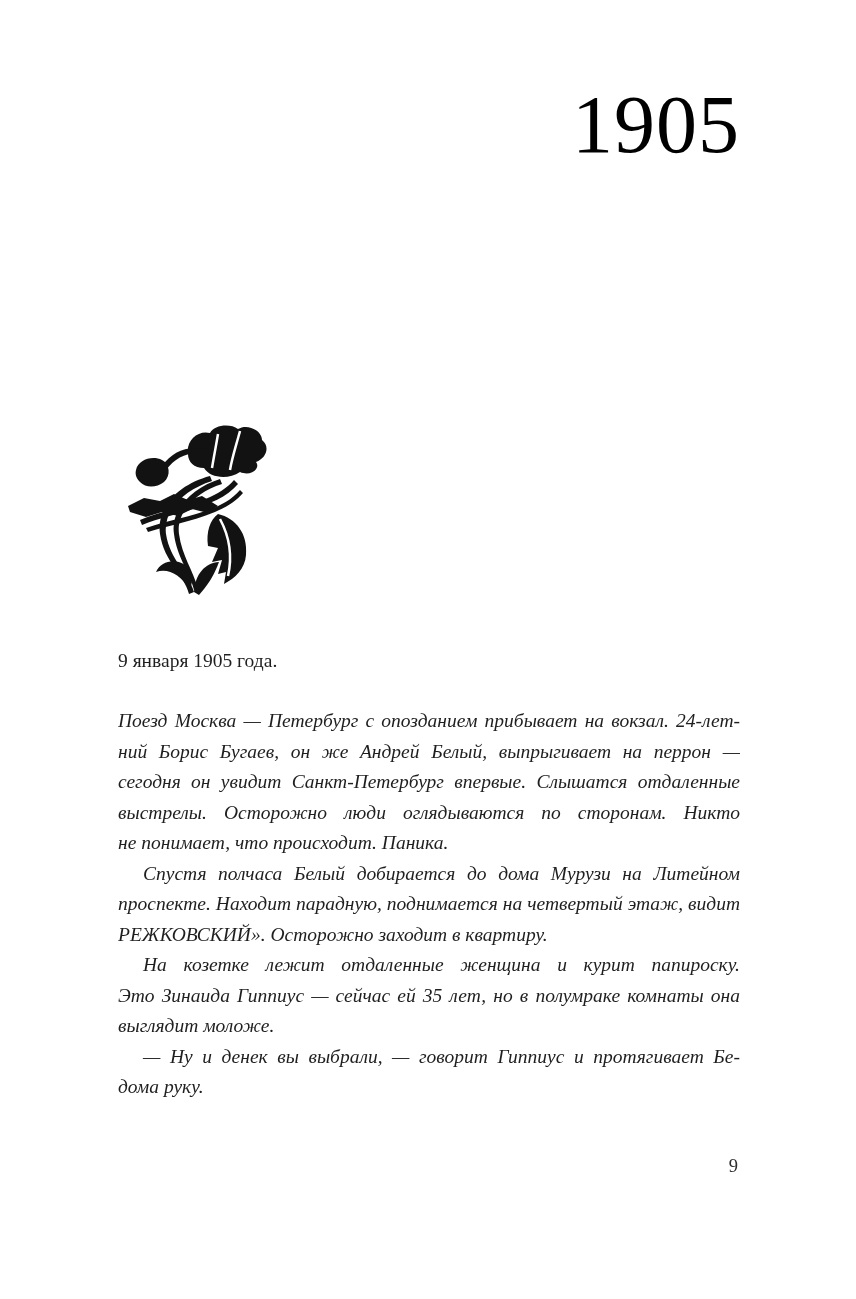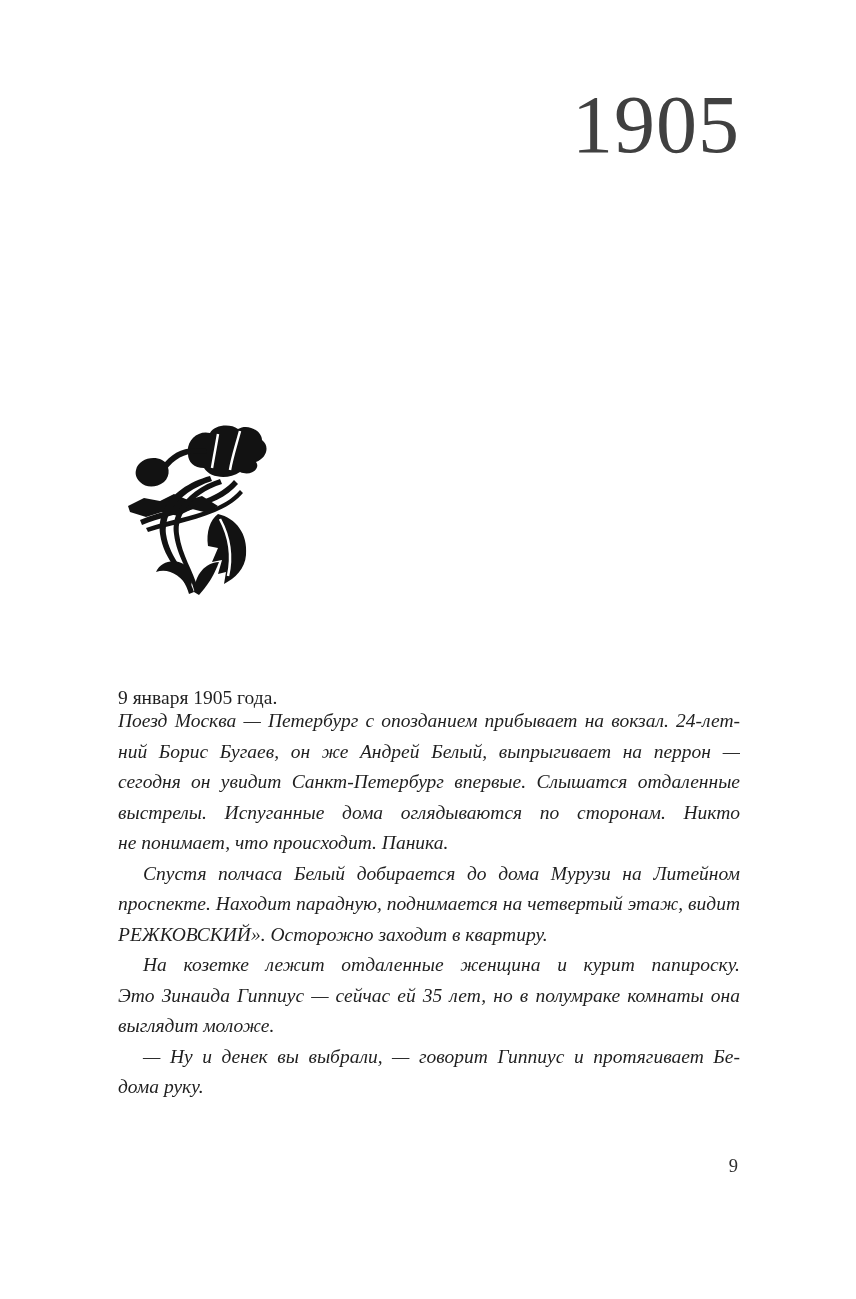--- a/index.html
+++ b/index.html
@@ -13,36 +13,35 @@
     color: #1f1f1f;
   }
   .year-heading {
     position: absolute;
     top: 84px;
     right: 116px;
     font-size: 82px;
     line-height: 1;
     font-weight: 400;
     letter-spacing: 1px;
-    color: #404040;
+    color: #000000;
   }
   .ornament {
     position: absolute;
     left: 122px;
     top: 422px;
     width: 150px;
     height: 178px;
   }
   .date-line {
     position: absolute;
     left: 118px;
     top: 648px;
     font-size: 19.5px;
     line-height: 1.3;
-    margin-top: 37px;
   }
   .body-text {
     position: absolute;
     left: 118px;
     top: 706px;
     width: 622px;
     font-size: 19.5px;
     font-style: italic;
   }
   .text-line {
@@ -117,21 +116,21 @@
       </g>
     </svg>
   </div>
 
   <div class="date-line">9 января 1905 года.</div>
 
   <div class="body-text" id="body-text">
       <div class="text-line">Поезд Москва — Петербург с опозданием прибывает на вокзал. 24-лет-</div>
       <div class="text-line">ний Борис Бугаев, он же Андрей Белый, выпрыгивает на перрон —</div>
       <div class="text-line">сегодня он увидит Санкт-Петербург впервые. Слышатся отдаленные</div>
-      <div class="text-line">выстрелы. Испуганные дома оглядываются по сторонам. Никто</div>
+      <div class="text-line">выстрелы. Осторожно люди оглядываются по сторонам. Никто</div>
       <div class="text-line last">не понимает, что происходит. Паника.</div>
       <div class="text-line indent">Спустя полчаса Белый добирается до дома Мурузи на Литейном</div>
       <div class="text-line">проспекте. Находит парадную, поднимается на четвертый этаж, видит</div>
       <div class="text-line last">РЕЖКОВСКИЙ». Осторожно заходит в квартиру.</div>
       <div class="text-line indent">На козетке лежит отдаленные женщина и курит папироску.</div>
       <div class="text-line">Это Зинаида Гиппиус — сейчас ей 35 лет, но в полумраке комнаты она</div>
       <div class="text-line last">выглядит моложе.</div>
       <div class="text-line indent">— Ну и денек вы выбрали, — говорит Гиппиус и протягивает Бе-</div>
       <div class="text-line last">дома руку.</div>
     </div>

